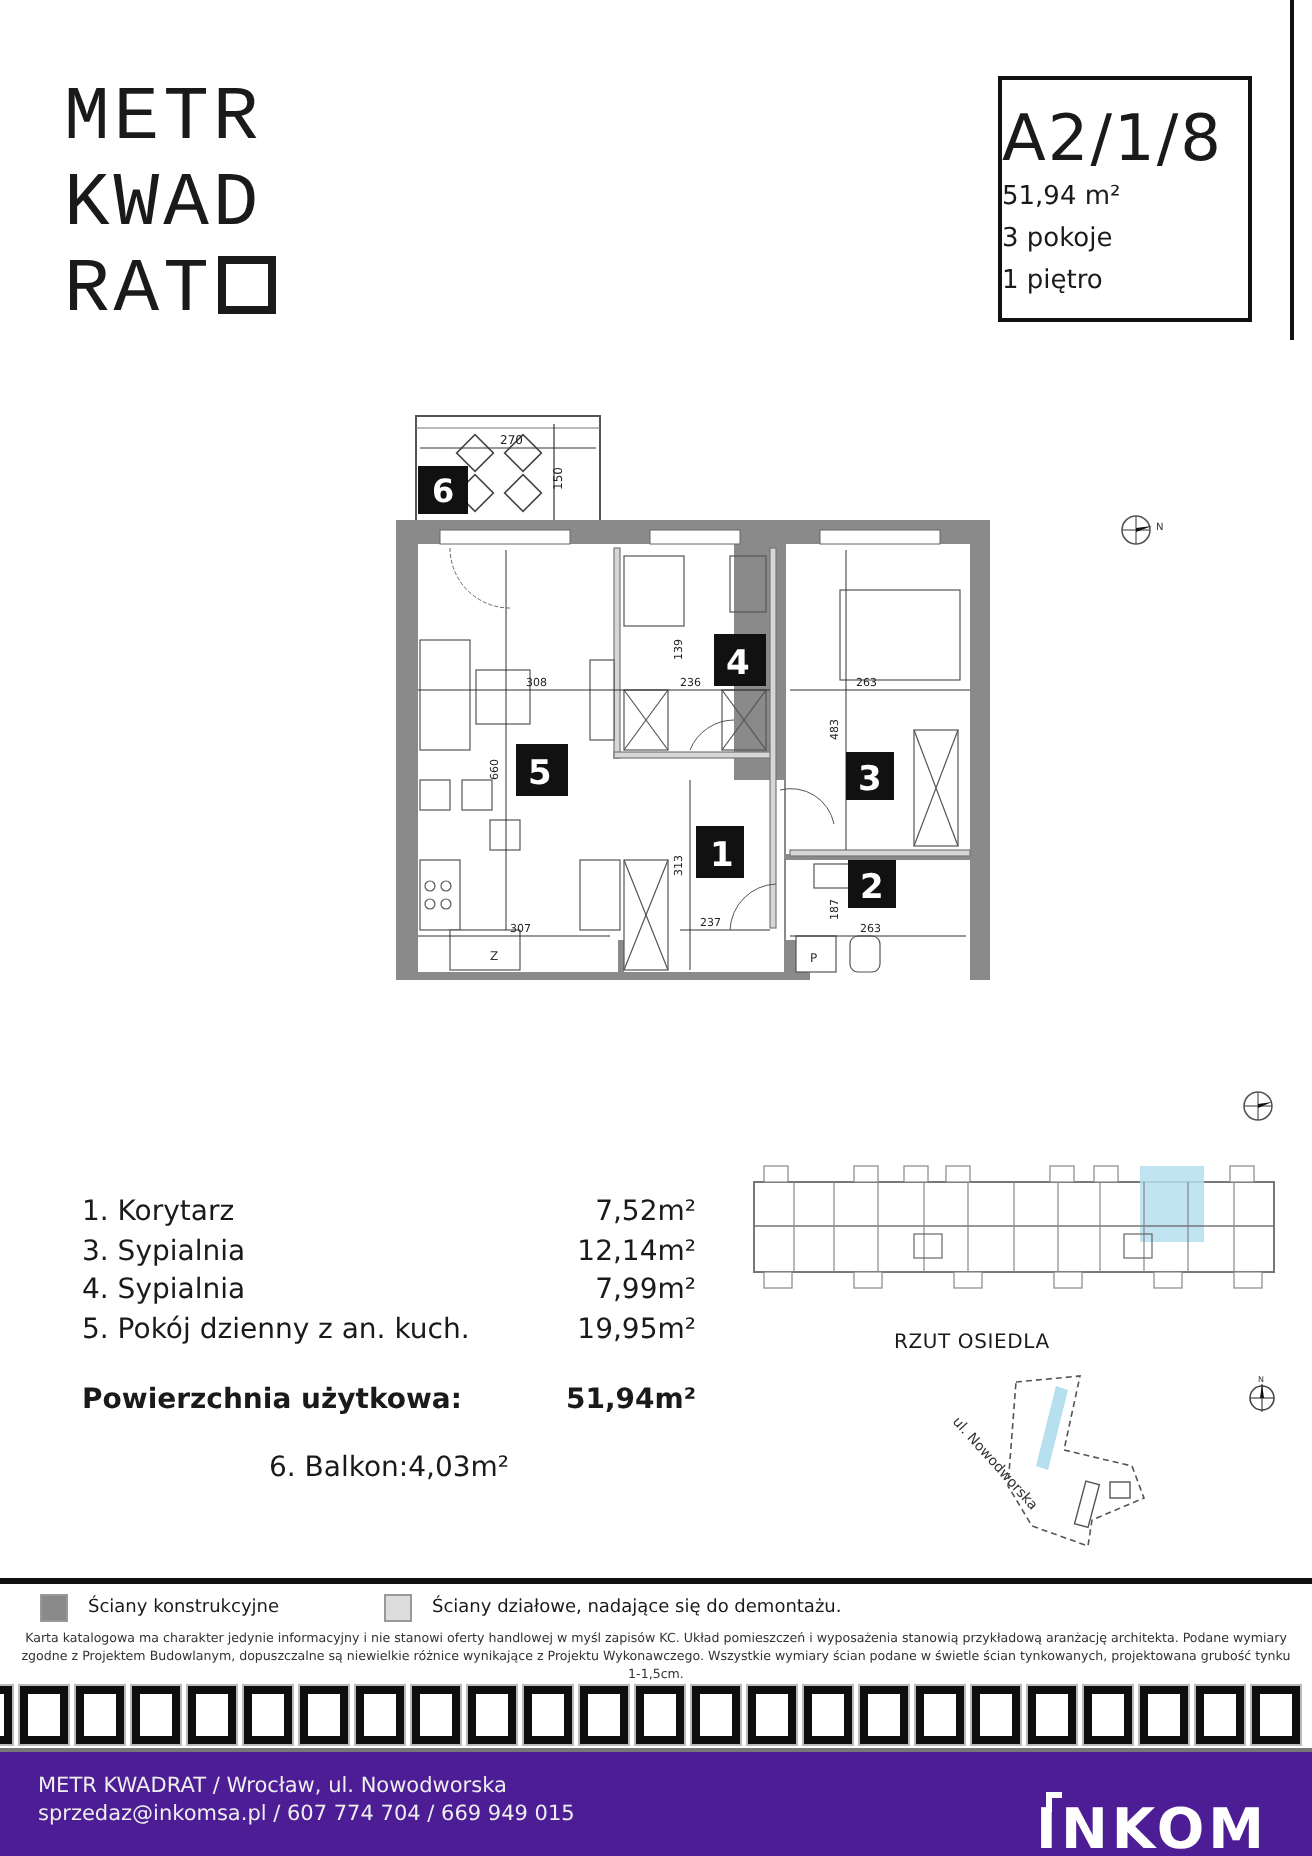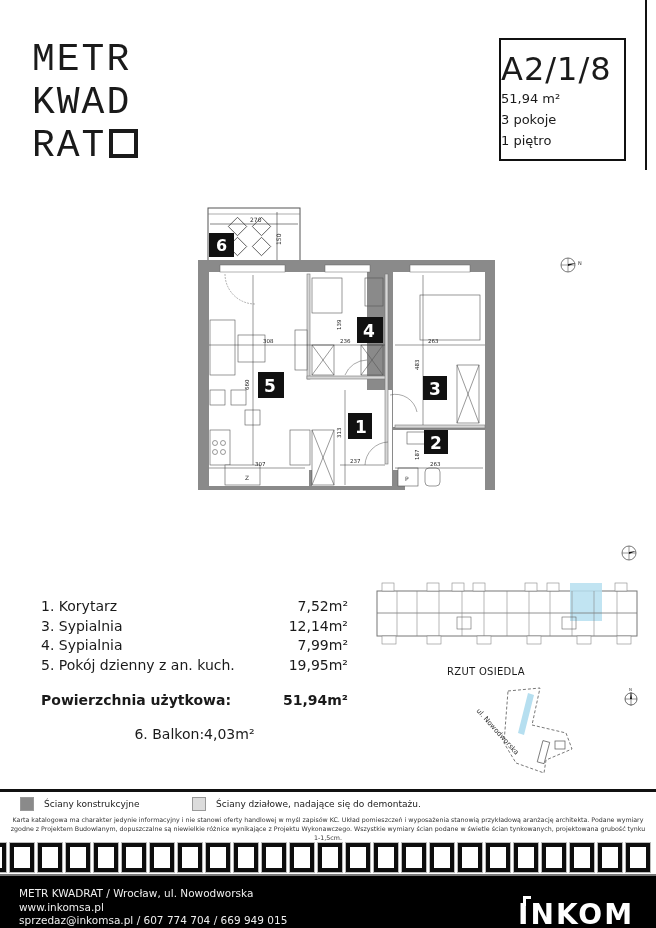--- a/index.html
+++ b/index.html
@@ -32,21 +32,21 @@
   .rule { position: absolute; left: 0; top: 789px; width: 656px; height: 3px; background: #111; }
 
   .legend { position: absolute; top: 797px; font-size: 9px; display: flex; align-items: center; gap: 10px; }
   .swatch { width: 14px; height: 14px; border: 1px solid #999; }
   .disclaimer { position: absolute; left: 10px; top: 815px; width: 636px; font-size: 6.3px; line-height: 9px; text-align: center; color: #333; }
 
   .squares { position: absolute; left: 0; top: 841px; width: 656px; height: 33px; display: flex; overflow: hidden; gap: 4px; padding-left: 0; }
   .sq { flex: 0 0 24px; height: 29px; margin-top: 2px; border: 4px solid #0d0d0d; outline: 1px solid #bbb; }
   .squares-rule { position: absolute; left: 0; top: 874px; width: 656px; height: 2px; background: #777; }
 
-  .footer { position: absolute; left: 0; top: 876px; width: 656px; height: 52px; background: #000000; color: #eee; }
+  .footer { position: absolute; left: 0; top: 876px; width: 656px; height: 52px; background: #4c1d95; color: #eee; }
   .footer .ftxt { position: absolute; left: 19px; top: 11px; font-size: 10.5px; line-height: 13.5px; }
   .inkom { position: absolute; right: 22px; top: 22px; font-size: 28px; font-weight: bold; letter-spacing: 2px; color: #fff; font-family: "DejaVu Sans", sans-serif; }
   .inkom-mark { position: absolute; right: 125px; top: 20px; width: 8px; height: 10px; border-top: 3px solid #fff; border-left: 3px solid #fff; }
 </style>
 </head>
 <body>
 
 <div class="logo">
   <span class="logo-line">METR</span>
   <span class="logo-line">KWAD</span>
@@ -323,18 +323,17 @@
   <div class="sq"></div>
   <div class="sq"></div>
   <div class="sq"></div>
   <div class="sq"></div>
 </div>
 <div class="squares-rule"></div>
 
 <div class="footer">
   <div class="ftxt">
     <div>METR KWADRAT / Wrocław, ul. Nowodworska</div>
-    <div>www.inkomsa.pl</div>
     <div>sprzedaz@inkomsa.pl / 607 774 704 / 669 949 015</div>
   </div>
   <div class="inkom-mark"></div>
   <div class="inkom">INKOM</div>
 </div>
 
 </body></html>

